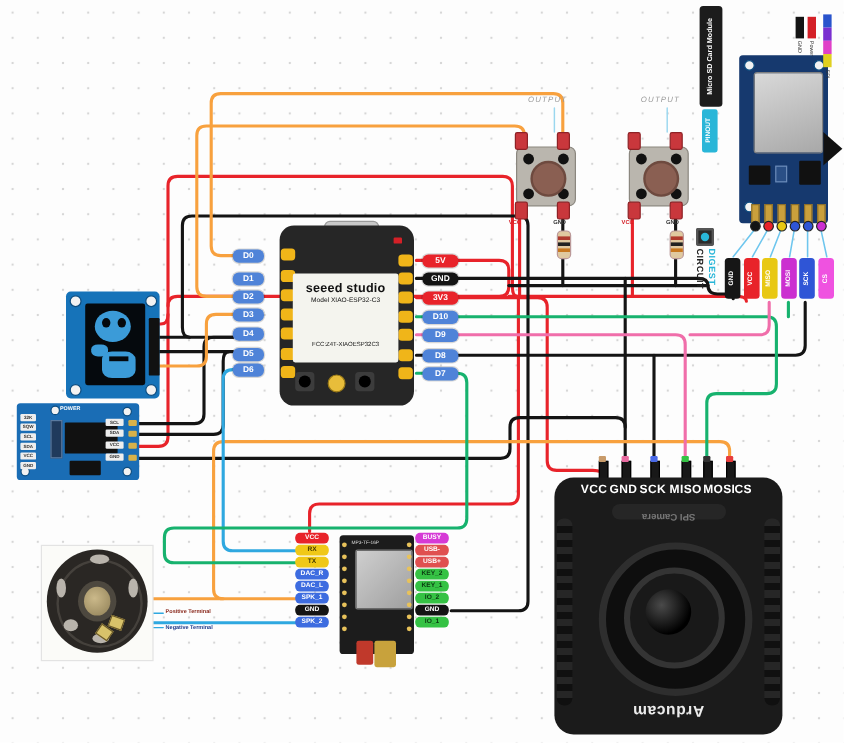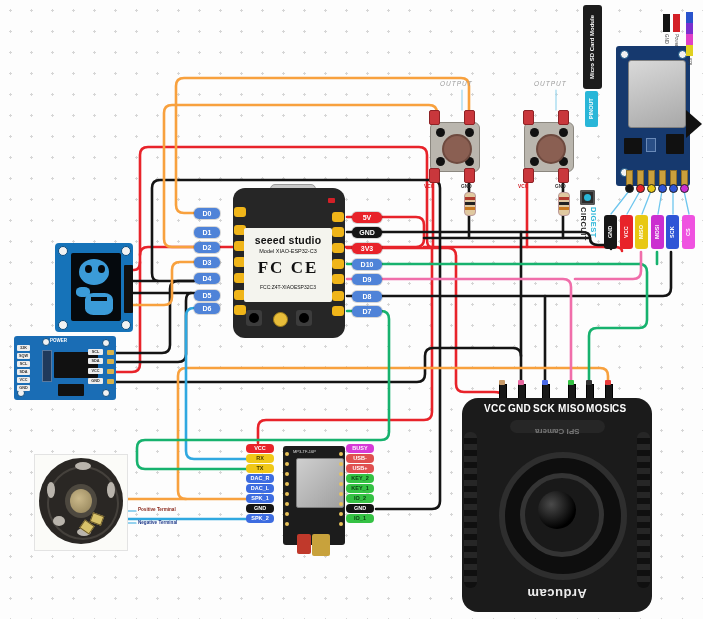--- a/index.html
+++ b/index.html
@@ -164,21 +164,20 @@
     <div style="position:absolute;left:95px;top:10px;width:7px;height:5px;background:#d42027;border-radius:1px;"></div>
     <div style="position:absolute;left:13px;top:122px;width:16px;height:16px;background:#3c3c3c;border-radius:3px;"></div>
     <div style="position:absolute;left:16px;top:125px;width:10px;height:10px;background:#000;border-radius:50%;"></div>
     <div style="position:absolute;left:63px;top:122px;width:16px;height:16px;background:#3c3c3c;border-radius:3px;"></div>
     <div style="position:absolute;left:66px;top:125px;width:10px;height:10px;background:#000;border-radius:50%;"></div>
     <div style="position:absolute;left:40px;top:124px;width:13px;height:13px;background:#e8bd3a;border-radius:50%;border:1px solid #9a7a18;"></div>
   </div>
   <div class="abs" id="xlabel">
     <div class="t" style="left:0;top:6px;width:88px;font-size:10.5px;font-weight:bold;letter-spacing:.2px;">seeed studio</div>
     <div class="t" style="left:0;top:20px;width:88px;font-size:5.5px;">Model XIAO-ESP32-C3</div>
-    <div class="t" style="left:0;top:30px;width:88px;font-size:17px;font-weight:bold;font-family:'Liberation Serif',serif;letter-spacing:2px;">FC CE</div>
     <div class="t" style="left:0;top:56px;width:88px;font-size:5px;">FCC:Z4T-XIAOESP32C3</div>
   </div>
 
   <div class="tag" style="left:194px;top:208px">D0</div>
   <div class="tag" style="left:194px;top:227px">D1</div>
   <div class="tag" style="left:194px;top:242px">D2</div>
   <div class="tag" style="left:194px;top:257px">D3</div>
   <div class="tag" style="left:194px;top:273px">D4</div>
   <div class="tag" style="left:194px;top:290px">D5</div>
   <div class="tag" style="left:194px;top:303px">D6</div>

